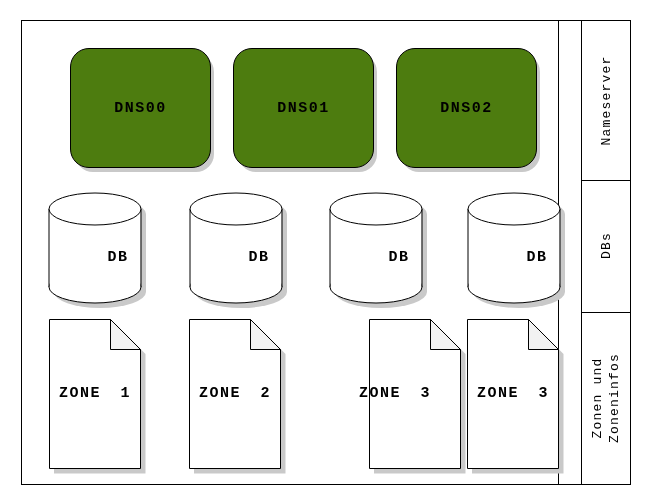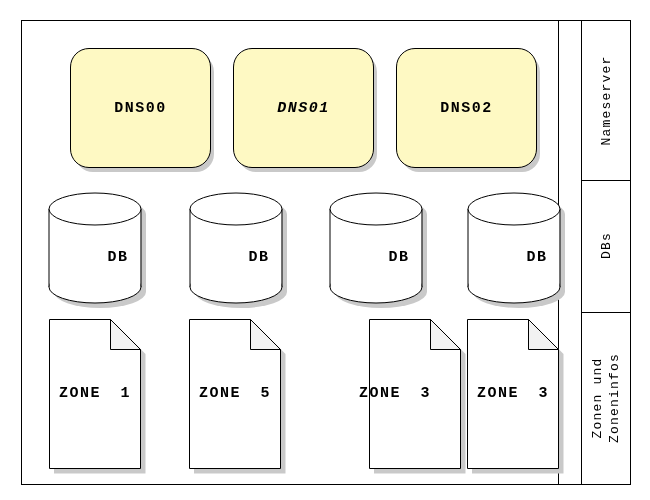--- a/index.html
+++ b/index.html
@@ -21,27 +21,27 @@
     position:absolute;width:170px;text-align:center;
     transform:rotate(-90deg);
     font-size:13px;letter-spacing:1.2px;line-height:17px;white-space:nowrap;
   }
   .lane-label.l1{left:521px;top:92px;}
   .lane-label.l2{left:521px;top:237px;}
   .lane-label.l3{left:521px;top:381px;}
 
   .dns-node{
     position:absolute;top:48px;width:141px;height:120px;
-    background:#fef9c3;border:1px solid #000;border-radius:19px;
+    background:#4d7c0f;border:1px solid #000;border-radius:19px;
     box-shadow:4px 5px 0 -1px #c9c9c9;
     display:flex;align-items:center;justify-content:center;
     box-sizing:border-box;
   }
   .dns-node.n0{left:70px;}
-  .dns-node.n1{left:233px;font-style:italic;}
+  .dns-node.n1{left:233px;}
   .dns-node.n2{left:396px;}
 
   .node-label{font-weight:bold;font-size:15px;letter-spacing:1.5px;}
 
   .cyl{position:absolute;top:192px;width:98px;height:118px;}
   .cyl.c0{left:48px;}
   .cyl.c1{left:189px;}
   .cyl.c2{left:329px;}
   .cyl.c3{left:467px;}
   .cyl .shape-label{position:absolute;left:0;right:6px;top:65px;transform:translateY(-50%);text-align:center;padding-left:48px;}
@@ -151,21 +151,21 @@
       <path d="M61.5,0.5 L61.5,30.5 L91.5,30.5 Z" fill="#f2f2f2" stroke="#000000"></path>
     </svg>
     <span class="shape-label node-label">ZONE 1</span>
   </div>
   <div class="doc z1">
     <svg width="98" height="156" viewBox="0 0 98 156">
       <path d="M5,5 H66.5 L96.5,35 V154.5 H5 Z" fill="#c9c9c9" stroke="none"></path>
       <path d="M0.5,0.5 L61.5,0.5 L91.5,30.5 L91.5,149.5 L0.5,149.5 Z" fill="#ffffff" stroke="#000000"></path>
       <path d="M61.5,0.5 L61.5,30.5 L91.5,30.5 Z" fill="#f2f2f2" stroke="#000000"></path>
     </svg>
-    <span class="shape-label node-label">ZONE 5</span>
+    <span class="shape-label node-label">ZONE 2</span>
   </div>
   <div class="doc z2">
     <svg width="98" height="156" viewBox="0 0 98 156">
       <path d="M5,5 H66.5 L96.5,35 V154.5 H5 Z" fill="#c9c9c9" stroke="none"></path>
       <path d="M0.5,0.5 L61.5,0.5 L91.5,30.5 L91.5,149.5 L0.5,149.5 Z" fill="#ffffff" stroke="#000000"></path>
       <path d="M61.5,0.5 L61.5,30.5 L91.5,30.5 Z" fill="#f2f2f2" stroke="#000000"></path>
     </svg>
     <span class="shape-label node-label">ZONE 3</span>
   </div>
   <div class="doc z3">

